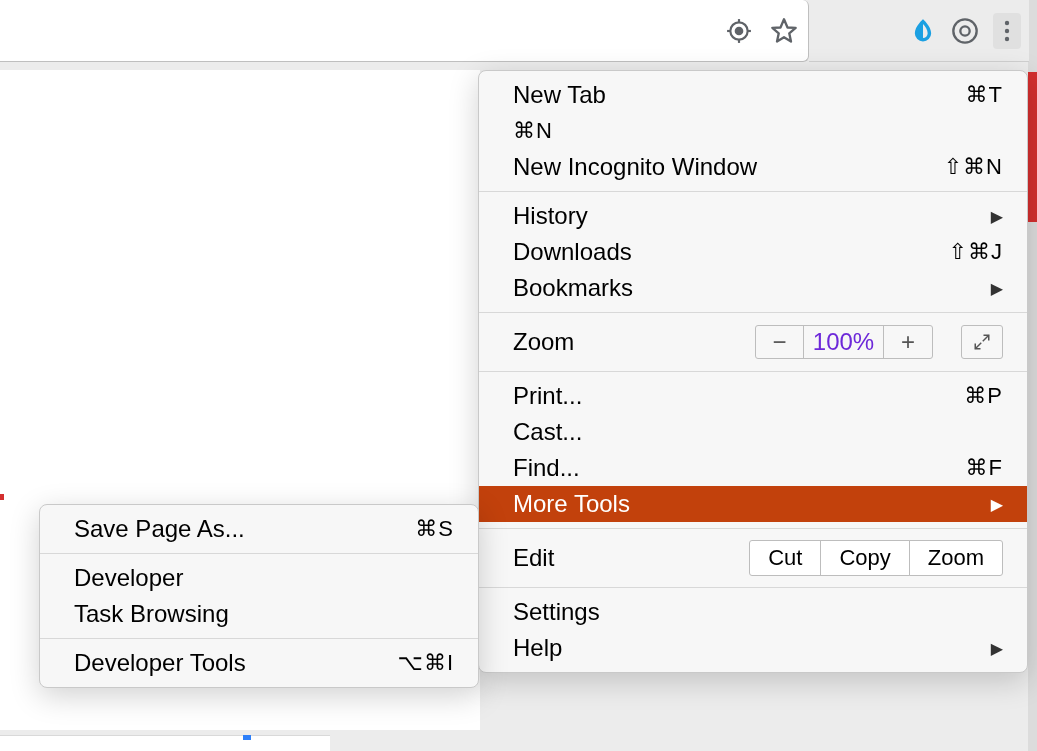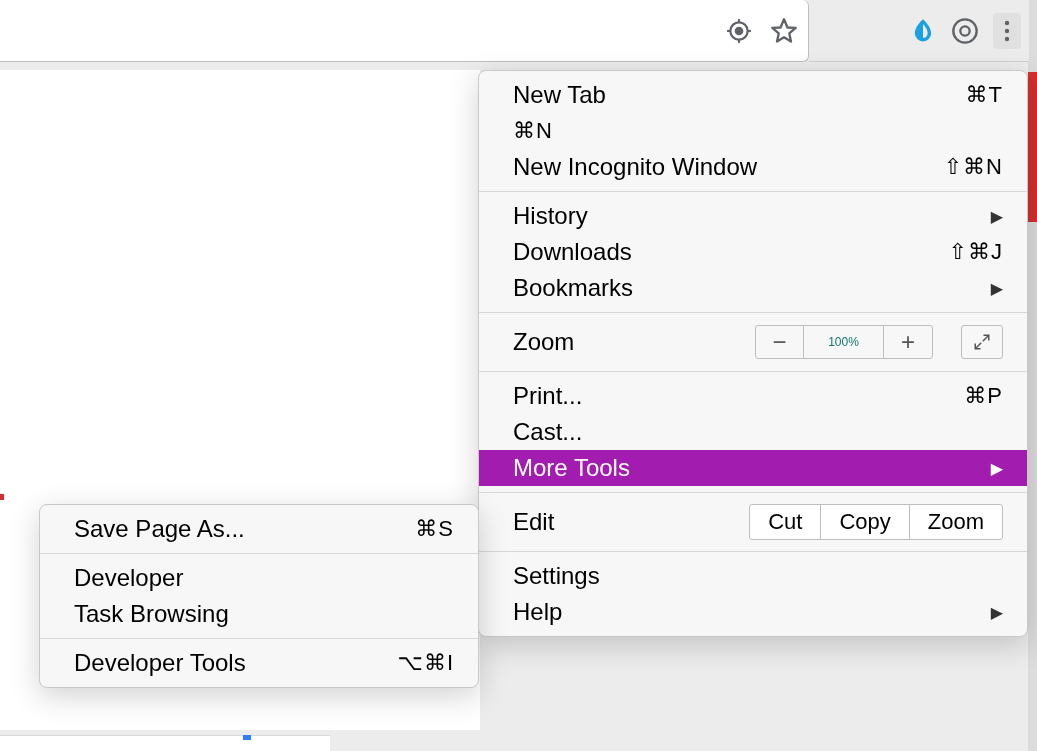--- a/index.html
+++ b/index.html
@@ -16,29 +16,29 @@
   .icon { display:inline-flex; align-items:center; justify-content:center; color:#5f6368; }
 
   .menu { position: absolute; background: #f7f7f7; border: 1px solid #c9c9c9; border-radius: 8px; box-shadow: 0 8px 30px rgba(0,0,0,.18); padding: 6px 0; }
   .menu.main { left: 478px; top: 70px; width: 550px; }
   .menu.sub { left: 39px; top: 504px; width: 440px; }
   .sep { height: 1px; background: #d8d8d8; margin: 6px 0; }
   .item { display: flex; align-items: center; height: 36px; padding: 0 24px 0 34px; font-size: 24px; color: #000; cursor: default; }
   .item .label { flex: 1; white-space: nowrap; }
   .item .sc { color: #000; font-size: 22px; letter-spacing: 1px; font-family: -apple-system, Arial, sans-serif; }
   .item .arrow { font-size: 16px; color: #333; }
-  .item.hl { background: #a21caf; color: #fff; padding-left: 34px; }
+  .item.hl { background: #c2410c; color: #fff; padding-left: 34px; }
   .item.hl .sc, .item.hl .arrow { color: #fff; }
   .item.hl .sc svg { stroke: #fff; }
 
   .zoom-row { display: flex; align-items: center; height: 46px; padding: 0 24px 0 34px; font-size: 24px; }
   .zoom-row .label { flex: 1; }
   .zoom-box { display: flex; border: 1px solid #bdbdbd; border-radius: 3px; overflow: hidden; height: 34px; }
   .zoom-btn { width: 48px; display:flex; align-items:center; justify-content:center; font-size: 24px; color:#555; border-right:1px solid #bdbdbd; }
-  .zoom-val { width: 80px; display:flex; align-items:center; justify-content:center; font-size: 12px; color:#0f766e; border-right:1px solid #bdbdbd; }
+  .zoom-val { width: 80px; display:flex; align-items:center; justify-content:center; font-size: 24px; color:#6d28d9; border-right:1px solid #bdbdbd; }
   .zoom-btn.last { border-right:none; }
   .fs-btn { margin-left: 28px; width: 42px; height: 34px; border:1px solid #bdbdbd; border-radius:3px; display:flex; align-items:center; justify-content:center; color:#555; }
 
   .edit-row { display:flex; align-items:center; height:46px; padding: 0 24px 0 34px; font-size:24px; gap:0;justify-content:flex-end; }
   .edit-row .label { flex:1; }
   .edit-btns { display:flex; border-radius:3px; }
   .edit-btn { border:1px solid #bdbdbd; padding: 4px 18px; font-size: 22px; background:#fff; margin-left:-1px; }
   .edit-btn:first-child { border-radius: 3px 0 0 3px; margin-left:0; }
   .edit-btn:last-child { border-radius: 0 3px 3px 0; }
 
@@ -138,20 +138,24 @@
     </div>
   </div>
   <div class="sep"></div>
   <div class="item">
     <span class="label">Print...</span>
     <span class="sc">⌘P</span>
   </div>
   <div class="item">
     <span class="label">Cast...</span>
   </div>
+  <div class="item">
+    <span class="label">Find...</span>
+    <span class="sc">⌘F</span>
+  </div>
   <div class="item hl">
     <span class="label">More Tools</span>
     <span class="arrow">▶</span>
   </div>
   <div class="sep"></div>
   <div class="edit-row">
     <span class="label">Edit</span>
     <div class="edit-btns">
       <div class="edit-btn">Cut</div>
       <div class="edit-btn">Copy</div>

